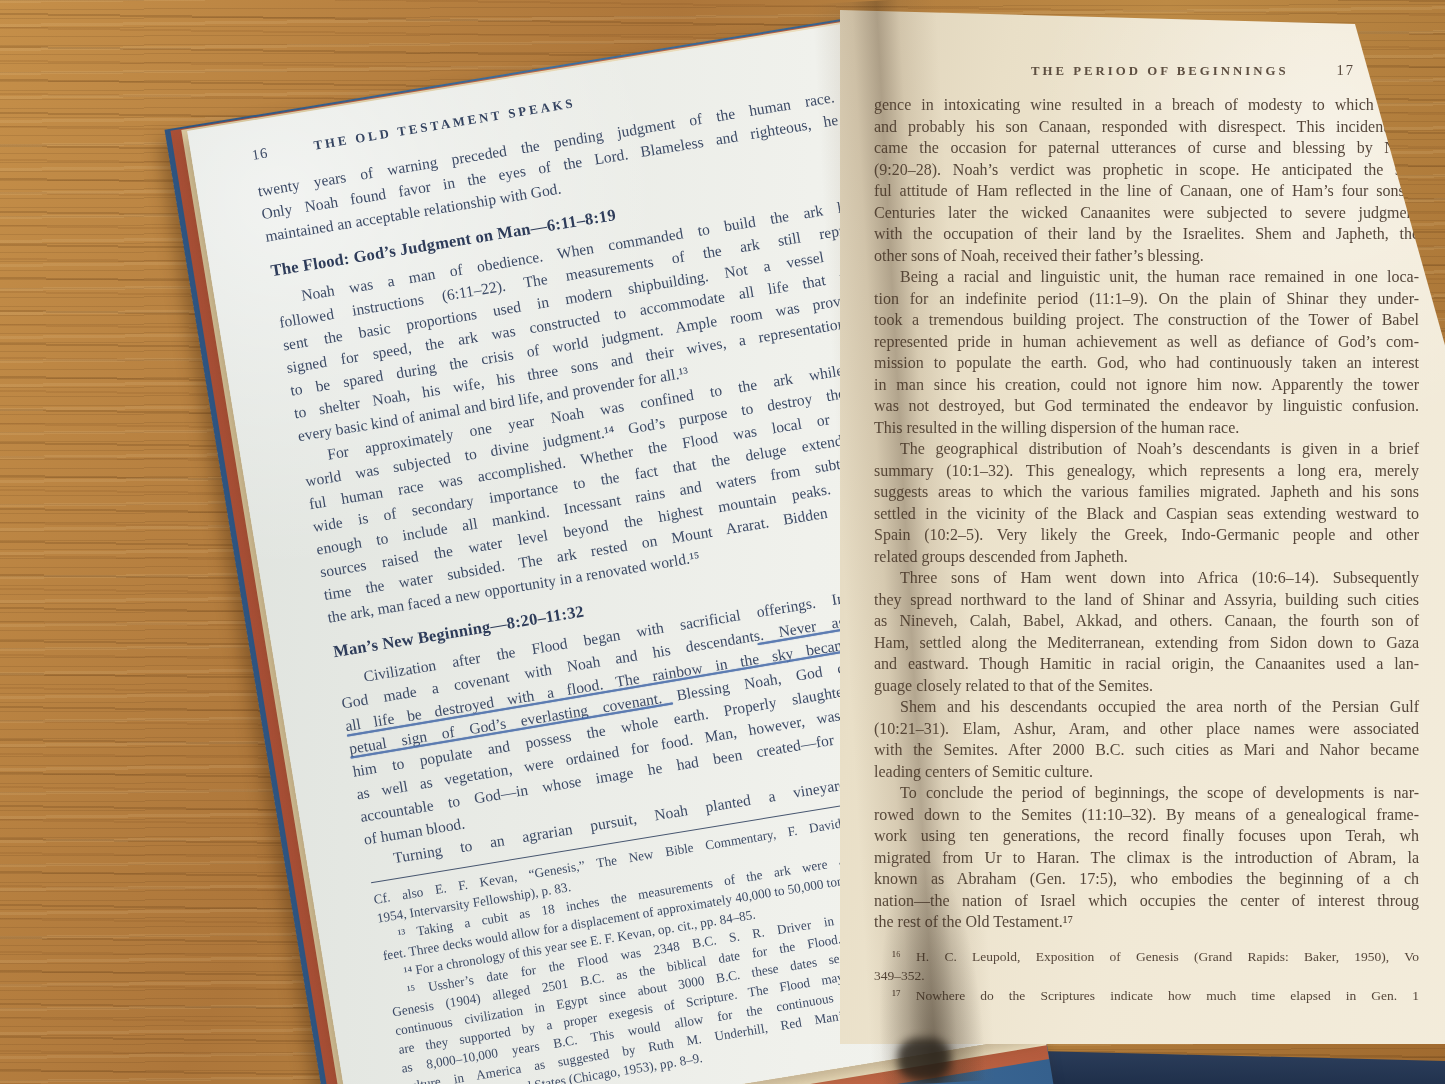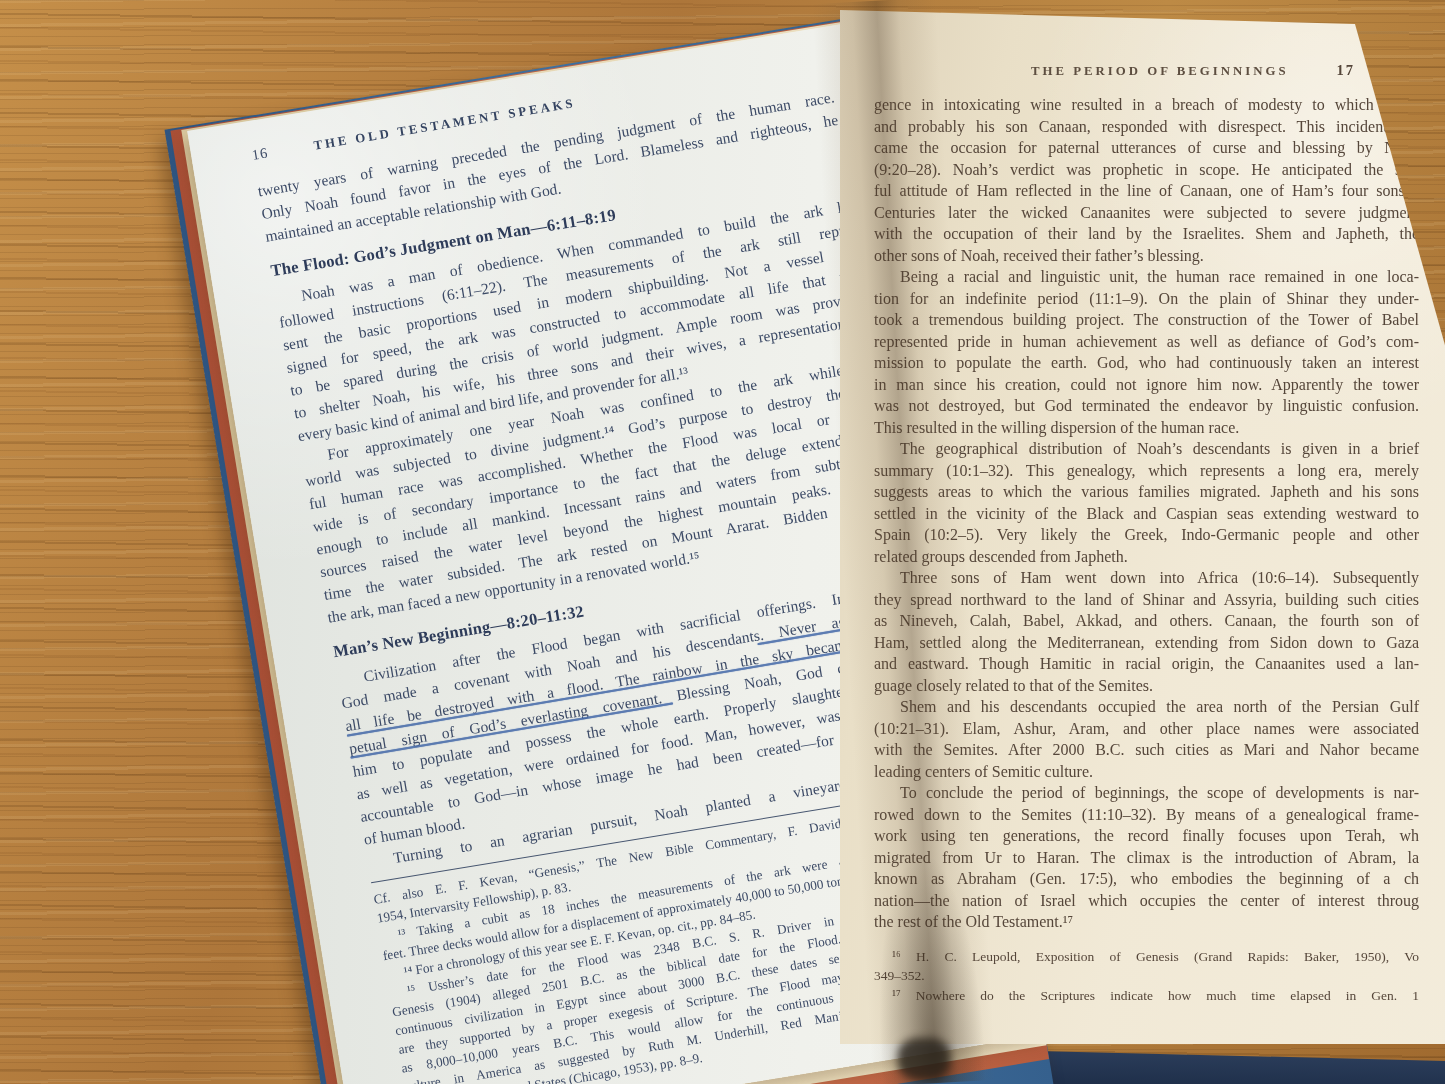--- a/index.html
+++ b/index.html
@@ -58,21 +58,21 @@
   .page-right{position:absolute;left:840px;top:10px;width:648px;height:1034px;
     clip-path:polygon(0 0,515px 14px,622px 396px,648px 1034px,0 1034px);
     background:
       radial-gradient(70% 45% at 75% 12%, rgba(255,255,255,.38), transparent 65%),
       linear-gradient(103deg,#ddd1b8,#e9dfc7 20%,#f1e9d6 55%,#f3ecdb);
     filter:drop-shadow(3px 4px 5px rgba(80,50,20,.38));
     color:#55463a;}
   .rp-inner{padding:52px 0 0 34px;width:545px;}
   .rp-header{display:flex;justify-content:flex-end;align-items:baseline;gap:48px;padding-right:64px;margin-bottom:12px;height:20px;}
   .page-right .runhead{color:#5d4e40;}
-  .pageno-r{font-size:14.5px;letter-spacing:2px;font-weight:bold;}
+  .pageno-r{font-size:14.5px;letter-spacing:2px;}
   .page-right .para-group{--lh:21.5px;font-size:16px;}
   .page-right .fns{--lh:19.5px;font-size:13.5px;margin-top:14px;}
   
   .gutter{position:absolute;left:842px;top:0;width:124px;height:1084px;pointer-events:none;
     transform:rotate(-3.2deg);
     background:
       radial-gradient(60% 26% at 50% 97%, rgba(40,30,18,.45), transparent 70%),
       linear-gradient(90deg, transparent, rgba(115,90,58,.16) 32%, rgba(74,54,32,.34) 52%, rgba(115,90,58,.14) 70%, transparent);}
   .gutter-notch{position:absolute;left:898px;top:1038px;width:52px;height:42px;
     background:#272119;border-radius:40%;filter:blur(4px);opacity:.8;}

